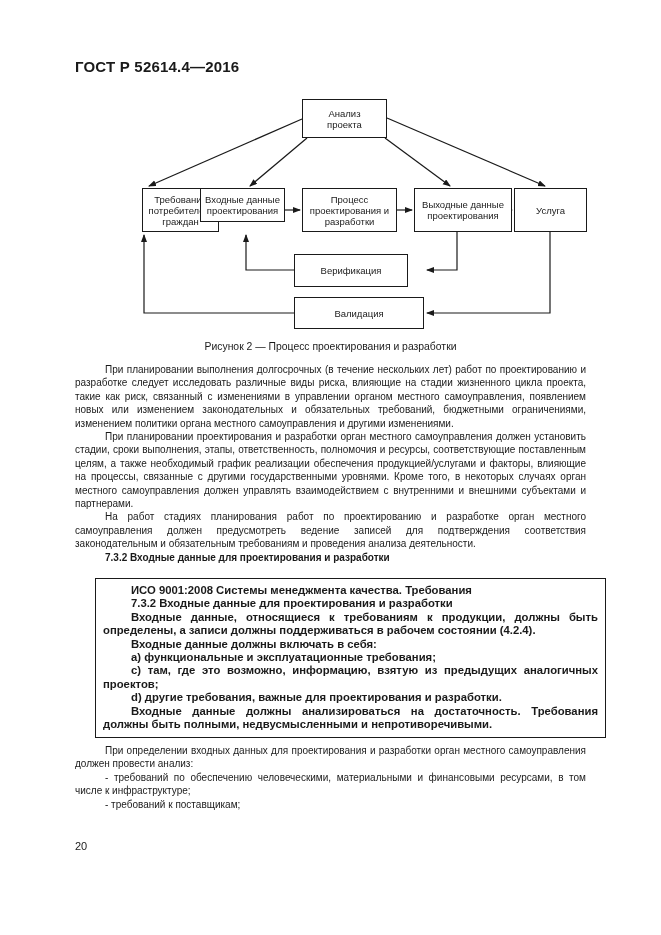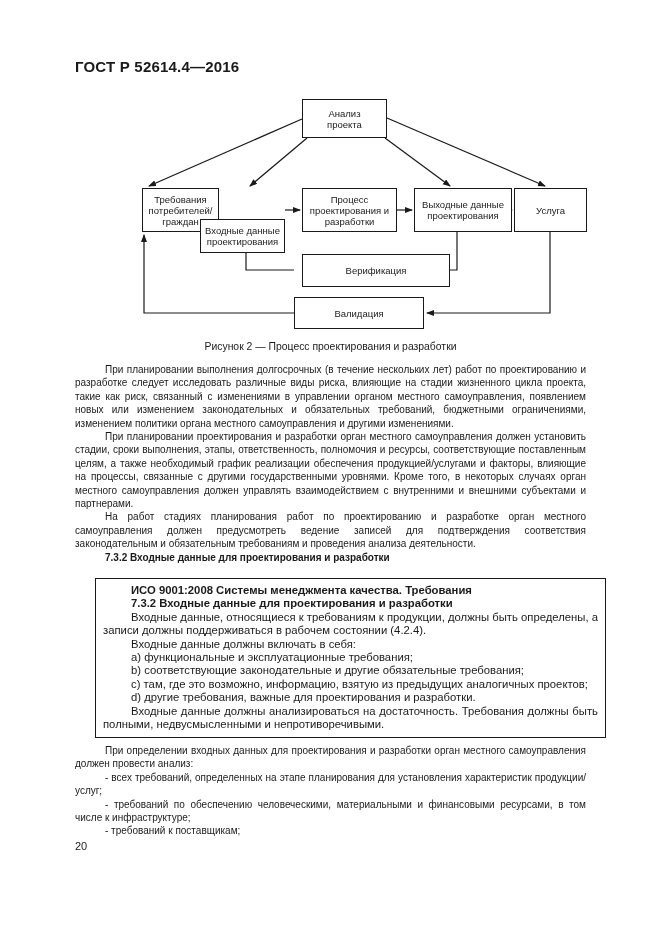--- a/index.html
+++ b/index.html
@@ -21,43 +21,43 @@
   .node {
     position: absolute;
     border: 1px solid #1a1a1a;
     background: #ffffff;
     display: flex; align-items: center; justify-content: center;
     text-align: center;
     font-size: 9.5px; line-height: 11px;
   }
   .node-analysis   { left: 302px; top: 4px;   width: 85px;  height: 39px; padding: 0 12px; }
   .node-req        { left: 106px; top: 93px;  width: 77px;  height: 44px; padding: 0 2px; margin-left: 36px; }
-  .node-input      { left: 200px; top: 93px;  width: 85px;  height: 30px; padding: 16px 3px; margin-top: 31px; }
+  .node-input      { left: 200px; top: 93px;  width: 85px;  height: 30px; padding: 16px 3px; }
   .node-process    { left: 302px; top: 93px;  width: 95px;  height: 44px; padding: 0 3px; }
   .node-output     { left: 414px; top: 93px;  width: 98px;  height: 44px; padding: 0 2px; }
   .node-service    { left: 514px; top: 93px;  width: 73px;  height: 44px; }
-  .node-verif      { left: 302px; top: 159px; width: 148px; height: 33px; }
+  .node-verif      { left: 294px; top: 159px; width: 114px; height: 33px; }
   .node-valid      { left: 294px; top: 202px; width: 130px; height: 32px; }
   .figure-caption {
     position: absolute; left: 0; top: 341px; width: 661px;
     text-align: center; font-size: 10.4px;
   }
   
   .text-block { position: absolute; left: 75px; width: 511px; font-size: 10px; line-height: 13.4px; text-align: justify; }
   .block-a { top: 363px; }
   .block-b { top: 744px; }
   .text-block p { text-indent: 30px; }
   .subheading { font-weight: bold; text-indent: 30px; text-align: left; }
   .iso-box {
     position: absolute; left: 75px; top: 578px; width: 511px; height: 160px;
     border: 1.4px solid #1a1a1a;
     padding: 5px 7px 0 7px;
     font-size: 11.3px; line-height: 13.4px; text-align: justify; margin-left: 20px;
   }
-  .iso-box p { text-indent: 28px; }
+  .iso-box p { text-indent: 28px; font-weight: bold; }
   .iso-box .bold { font-weight: bold; text-align: left; }
   .page-number { position: absolute; left: 75px; top: 840px; font-size: 11px; }
 </style>
 </head>
 <body>
 
 <div class="doc-header">ГОСТ Р 52614.4—2016</div>
 
 <div class="figure">
   <svg width="661" height="258" viewBox="0 0 661 258">
@@ -99,26 +99,24 @@
   <p>На работ стадиях планирования работ по проектированию и разработке орган местного самоуправления должен предусмотреть ведение записей для подтверждения соответствия законодательным и обязательным требованиям и проведения анализа деятельности.</p>
   <p class="subheading">7.3.2 Входные данные для проектирования и разработки</p>
 </div>
 
 <div class="iso-box">
   <p class="bold">ИСО 9001:2008 Системы менеджмента качества. Требования</p>
   <p class="bold">7.3.2 Входные данные для проектирования и разработки</p>
   <p>Входные данные, относящиеся к требованиям к продукции, должны быть определены, а записи должны поддерживаться в рабочем состоянии (4.2.4).</p>
   <p>Входные данные должны включать в себя:</p>
   <p>a) функциональные и эксплуатационные требования;</p>
-  <p>b) соответствующие законодательные и другие обязательные требования;</p>
   <p>c) там, где это возможно, информацию, взятую из предыдущих аналогичных проектов;</p>
   <p>d) другие требования, важные для проектирования и разработки.</p>
   <p>Входные данные должны анализироваться на достаточность. Требования должны быть полными, недвусмысленными и непротиворечивыми.</p>
 </div>
 
 <div class="text-block block-b">
   <p>При определении входных данных для проектирования и разработки орган местного самоуправления должен провести анализ:</p>
-  <p>- всех требований, определенных на этапе планирования для установления характеристик продукции/услуг;</p>
   <p>- требований по обеспечению человеческими, материальными и финансовыми ресурсами, в том числе к инфраструктуре;</p>
   <p>- требований к поставщикам;</p>
 </div>
 
 <div class="page-number">20</div>
 
 </body></html>

